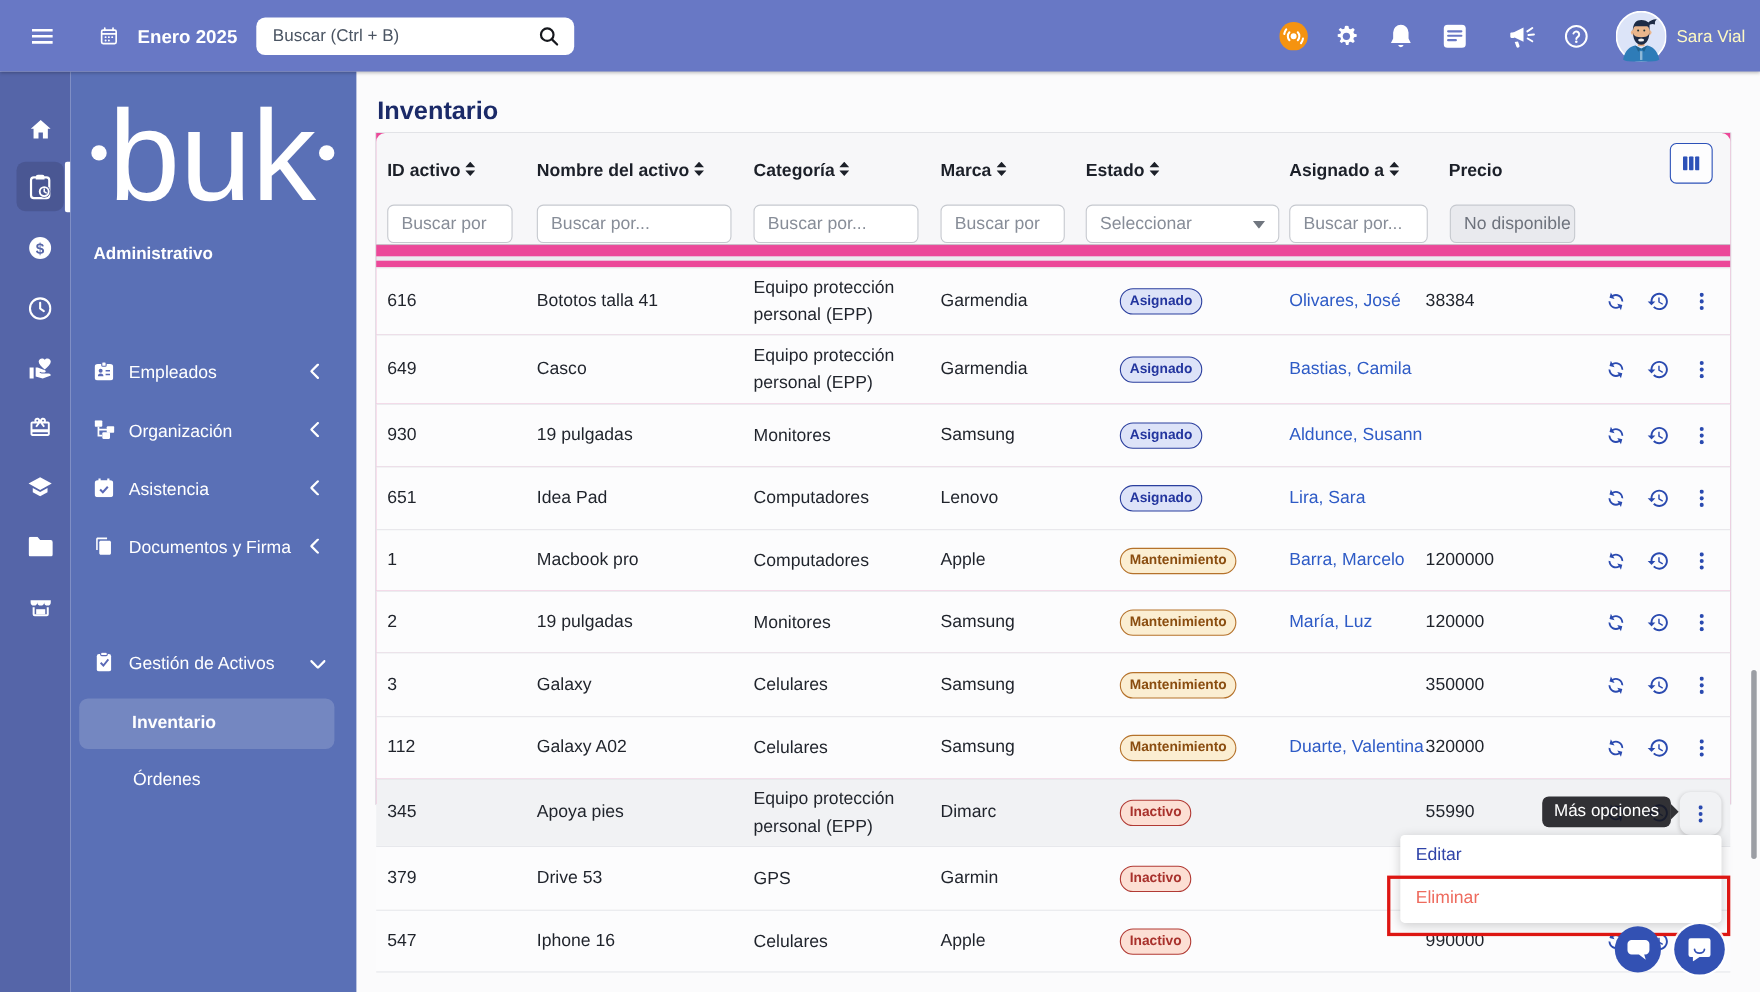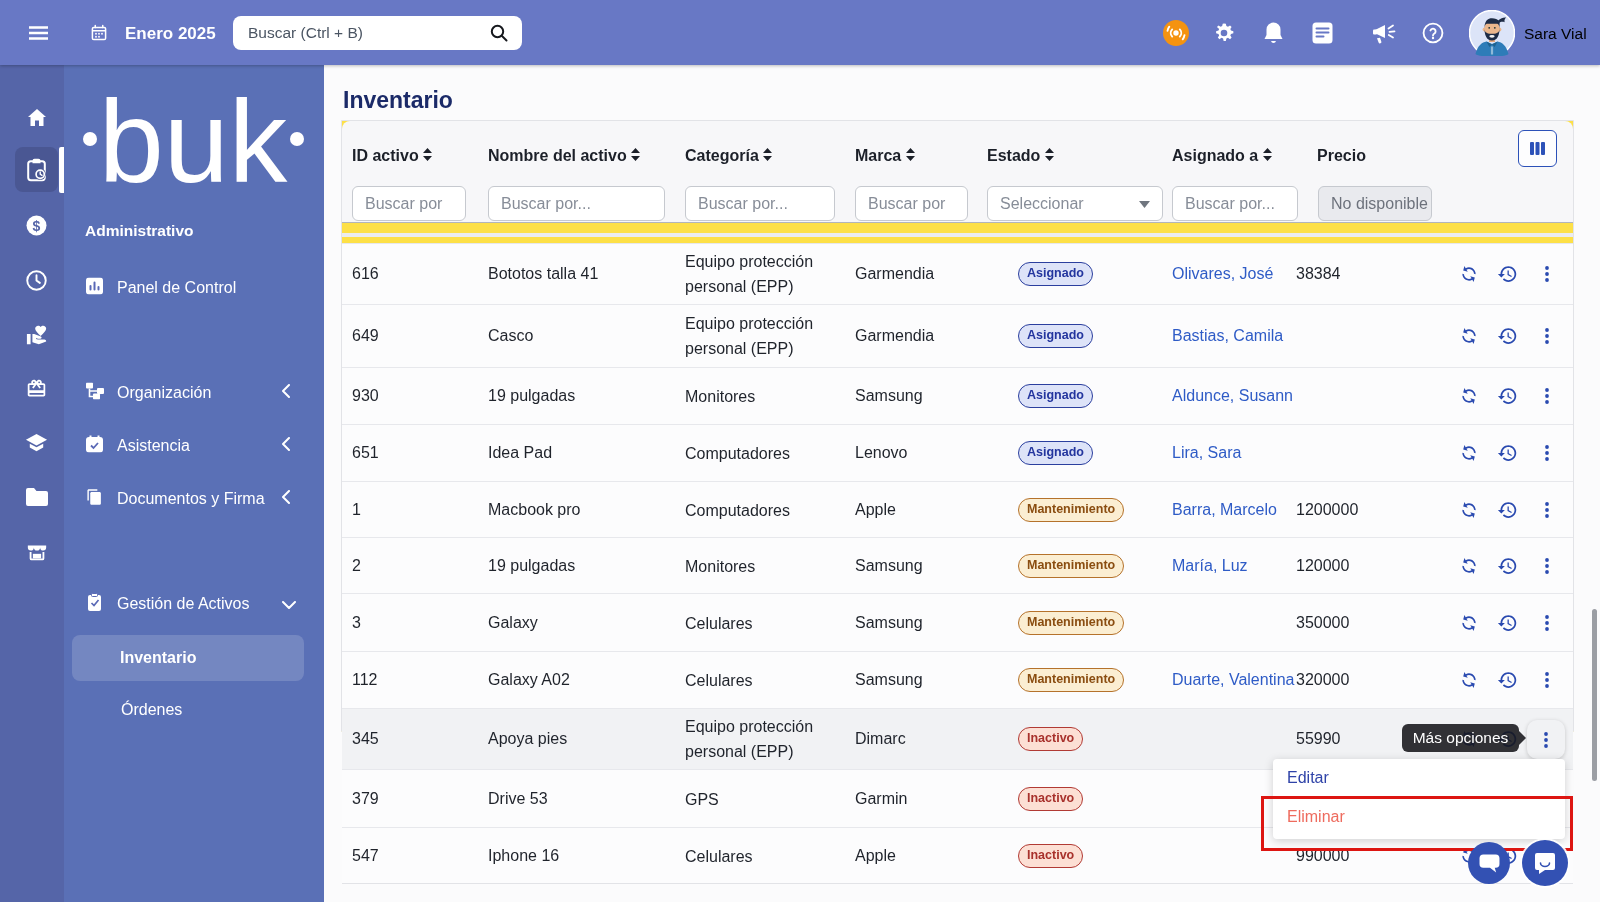--- a/index.html
+++ b/index.html
@@ -18,21 +18,21 @@
   
   #sidebar { position:absolute; left:64px; top:65px; width:260px; height:837px; background:#5a70b6; z-index:20; }
   .mitem { position:absolute; left:0; width:260px; height:30px; color:#fff; font-size:16px; }
   .mitem .ic { position:absolute; left:22px; top:50%; transform:translateY(-50%); }
   .mitem .tx { position:absolute; left:53px; top:50%; transform:translateY(-50%); white-space:nowrap; }
   .mitem .ch { position:absolute; left:218px; top:50%; transform:translateY(-50%); }
   #invpill { position:absolute; left:8px; top:570px; width:232px; height:46px; background:rgba(255,255,255,.16); border-radius:8px; }
   
   #main { position:absolute; left:324px; top:65px; width:1276px; height:837px; background:#fbfbfc; }
   #title { position:absolute; left:19px; top:22px; font-size:23px; font-weight:bold; color:#1b2a68; }
-  #card { position:absolute; left:17px; top:55px; width:1233px; height:612px; background:#fde047; border:1px solid #e2e3e7; border-radius:1px; }
+  #card { position:absolute; left:17px; top:55px; width:1233px; height:612px; background:#ec4899; border:1px solid #e2e3e7; border-radius:1px; }
   #thead { position:absolute; left:0; top:0; width:1231px; height:102px; background:#f7f7f9; border-bottom:1px solid #b2b5ba; border-radius:8px 8px 0 0; }
   #scrollband { position:absolute; left:0; top:112px; width:1231px; height:4px; background:#ebecef; }
   .hcol { position:absolute; top:26px; font-size:16px; font-weight:bold; color:#1c2029; white-space:nowrap; }
   .finput { position:absolute; top:65px; height:35px; border:1px solid #c6c9cf; border-radius:6px; background:#fff; font-size:16px; color:#878d98; line-height:33px; padding-left:12px; white-space:nowrap; overflow:hidden; }
   #colbtn { position:absolute; left:1176px; top:9px; width:39px; height:37px; border:1.5px solid #2c51b8; border-radius:6px; background:#fdfdfe; display:flex; align-items:center; justify-content:center; }
   #tbody { position:absolute; left:0; top:122px; width:1231px; border-bottom:1px solid #e2e3e7; }
   .row { position:relative; width:1231px; border-top:1px solid #e7e8ec; background:#fcfcfd; }
   .row.hov { background:#f1f2f4; }
   .cell { position:absolute; font-size:16px; color:#1f232b; }
   .c0 { left:10px; } .c1 { left:146px; } .c2 { left:343px; width:180px; } .c3 { left:513px; }
@@ -145,21 +145,21 @@
       <circle cx="15.6" cy="19.5" r="2" fill="#eab68c"></circle>
       <circle cx="30.4" cy="19.5" r="2" fill="#eab68c"></circle>
       <ellipse cx="23" cy="18.5" rx="7.6" ry="8.4" fill="#eab68c"></ellipse>
       <path d="M15.4 20 C15 10.5 19 8.2 23 8.2 C26 8.2 28.6 9 30.6 11.5 L30.6 20 C30.6 15.5 29.5 13.8 27.5 13.8 C25.5 13.8 20.5 13.8 18.5 13.8 C16.5 13.8 15.4 15.5 15.4 20 Z" fill="#1d2b45"></path>
       <path d="M28.5 11.5 C30.5 8.8 34.5 7.2 37.2 7.6 C35.6 9 35.2 10.4 35.6 12.2 C33.4 11.2 30.6 11.8 29.6 13.4 Z" fill="#1d2b45"></path>
       <path d="M15.4 17.5 C15.4 25 17.5 30.6 23 30.6 C28.5 30.6 30.6 25 30.6 17.5 C30.6 21.5 29.6 23.8 23 23.8 C16.4 23.8 15.4 21.5 15.4 17.5 Z" fill="#1d2b45"></path>
       <ellipse cx="23" cy="26.3" rx="2.7" ry="1.4" fill="#f3f3f3"></ellipse>
       <circle cx="20.2" cy="17.8" r=".9" fill="#233"></circle>
       <circle cx="25.8" cy="17.8" r=".9" fill="#233"></circle>
     </svg>
-  <div class="abs" style="left:1524px;top:25px;color:#000000;font-size:15.5px">Sara Vial</div>
+  <div class="abs" style="left:1524px;top:25px;color:#fef9c3;font-size:15.5px">Sara Vial</div>
 </div>
 
 <div id="rail">
   <div class="railitem" style="top:30px">
       <svg width="20" height="20" viewBox="0 0 20 20" fill="#fff">
         <path d="M10 1 L19 9 H16.5 V18 H12 V12.5 H8 V18 H3.5 V9 H1 Z"></path>
       </svg>
     </div>
   <div class="railitem railsel" style="top:82px">
       <svg width="22" height="24" viewBox="0 0 22 24">
@@ -213,26 +213,32 @@
 
 <div id="sidebar">
   <div class="abs" style="left:18px;top:25px;width:224px;height:95px;color:#fff">
     <svg width="224" height="95" viewBox="0 0 224 95">
       <circle cx="8" cy="49" r="7" fill="#fff"></circle>
       <circle cx="215" cy="49" r="7" fill="#fff"></circle>
       <text x="111" y="92" text-anchor="middle" font-family="Liberation Sans" font-size="117" fill="#fff">buk</text>
     </svg>
   </div>
   <div class="abs" style="left:21px;top:157px;color:#fff;font-weight:bold;font-size:15.5px">Administrativo</div>
-  <div class="mitem" style="top:208px">
+  <div class="mitem" style="top:260px">
     <span class="ic"><svg width="17" height="17" viewBox="0 0 17 17">
-          <rect width="17" height="17" rx="3" fill="#fff"></rect>
-          <path d="M4.5 12 V8.5 M8.5 12 V5 M12.5 12 V9.5" stroke="#5a69b6" stroke-width="2" stroke-linecap="round"></path>
-        </svg></span>
-    <span class="tx">Panel de Control</span>
+          <rect y="2" width="17" height="15" rx="3" fill="#fff"></rect>
+          <rect x="6.5" width="4" height="4" rx="1" fill="#fff" stroke="#5a69b6"></rect>
+          <circle cx="5.5" cy="8" r="1.8" fill="#5a69b6"></circle>
+          <path d="M3 13 a2.5 2.5 0 0 1 5 0z" fill="#5a69b6"></path>
+          <path d="M10 8 h4 M10 11.5 h4" stroke="#5a69b6" stroke-width="1.4"></path>
+        </svg></span>
+    <span class="tx">Empleados</span>
+    <span class="ch"><svg width="8" height="14">
+          <use href="#chevl"></use>
+        </svg></span>
   </div>
   <div class="mitem" style="top:313px">
     <span class="ic"><svg width="18" height="17" viewBox="0 0 18 17" fill="#fff">
           <rect x="0" y="0" width="7" height="6" rx="1"></rect>
           <rect x="11" y="5.5" width="7" height="6" rx="1"></rect>
           <rect x="7" y="11" width="7" height="6" rx="1"></rect>
           <path d="M3.5 6 v8 h3.5 M3.5 8.5 h7.5 v-0.5" stroke="#fff" stroke-width="1.6" fill="none"></path>
         </svg></span>
     <span class="tx">Organización</span>
     <span class="ch"><svg width="8" height="14">

